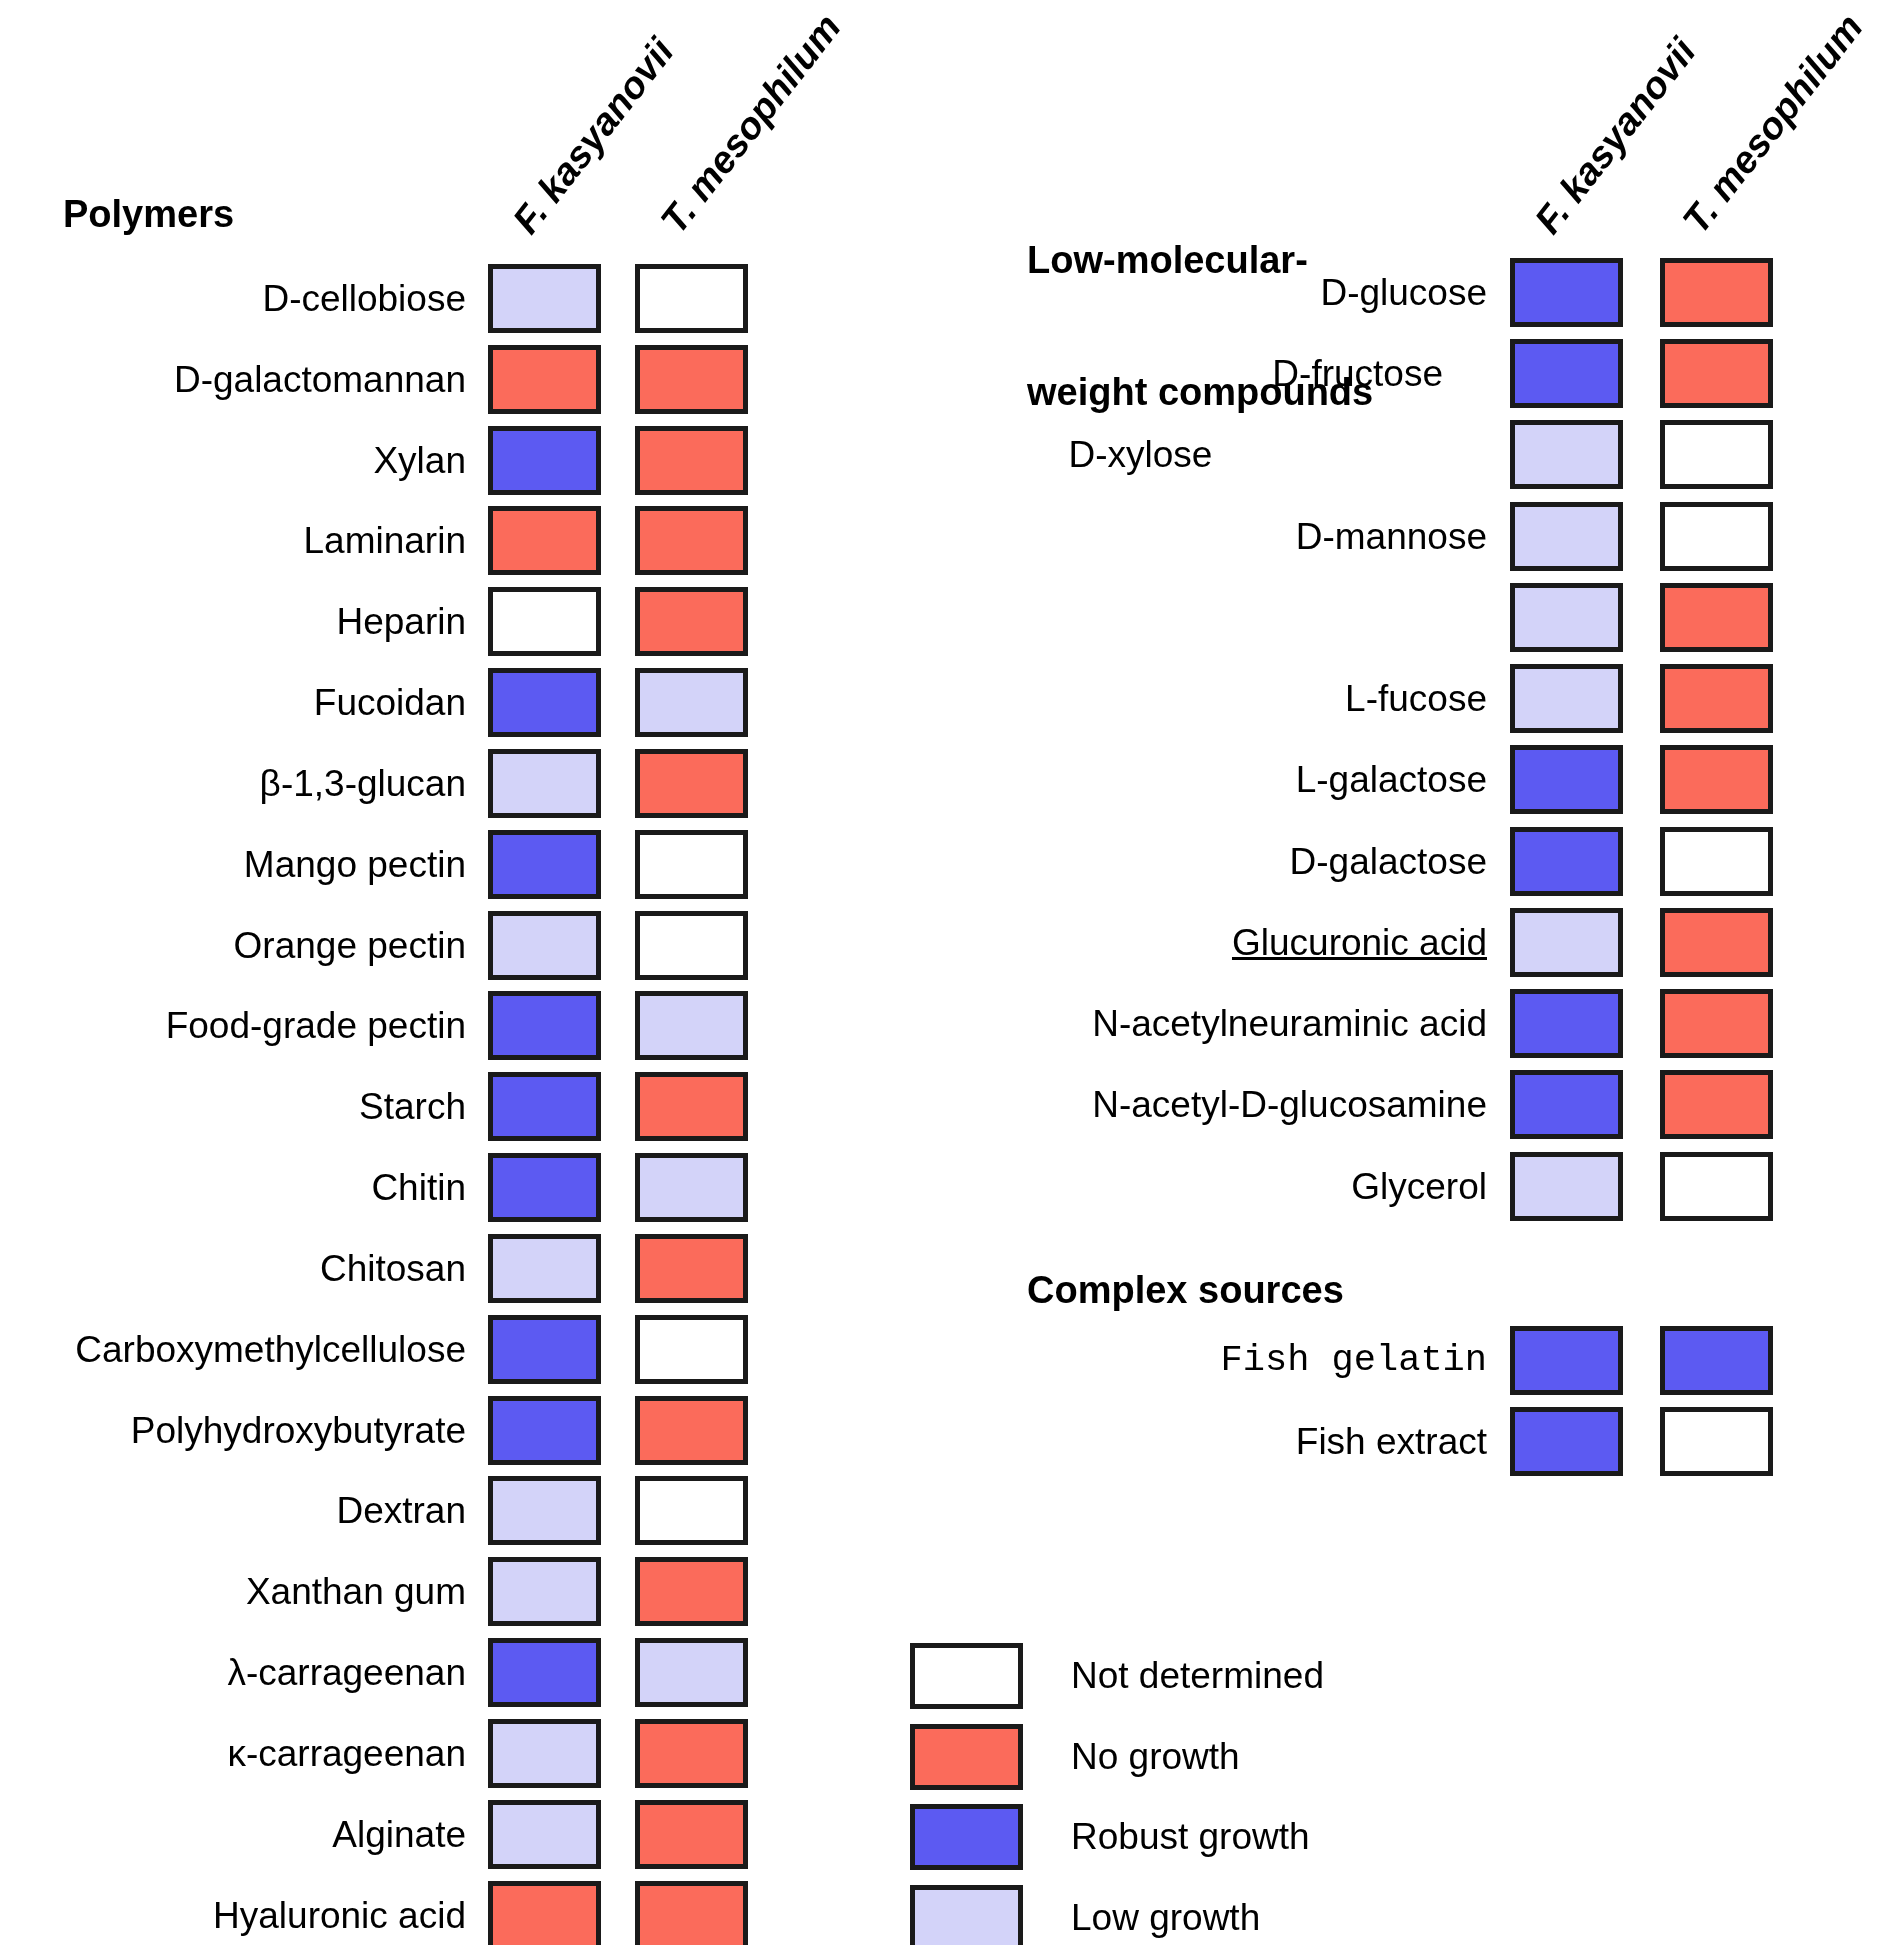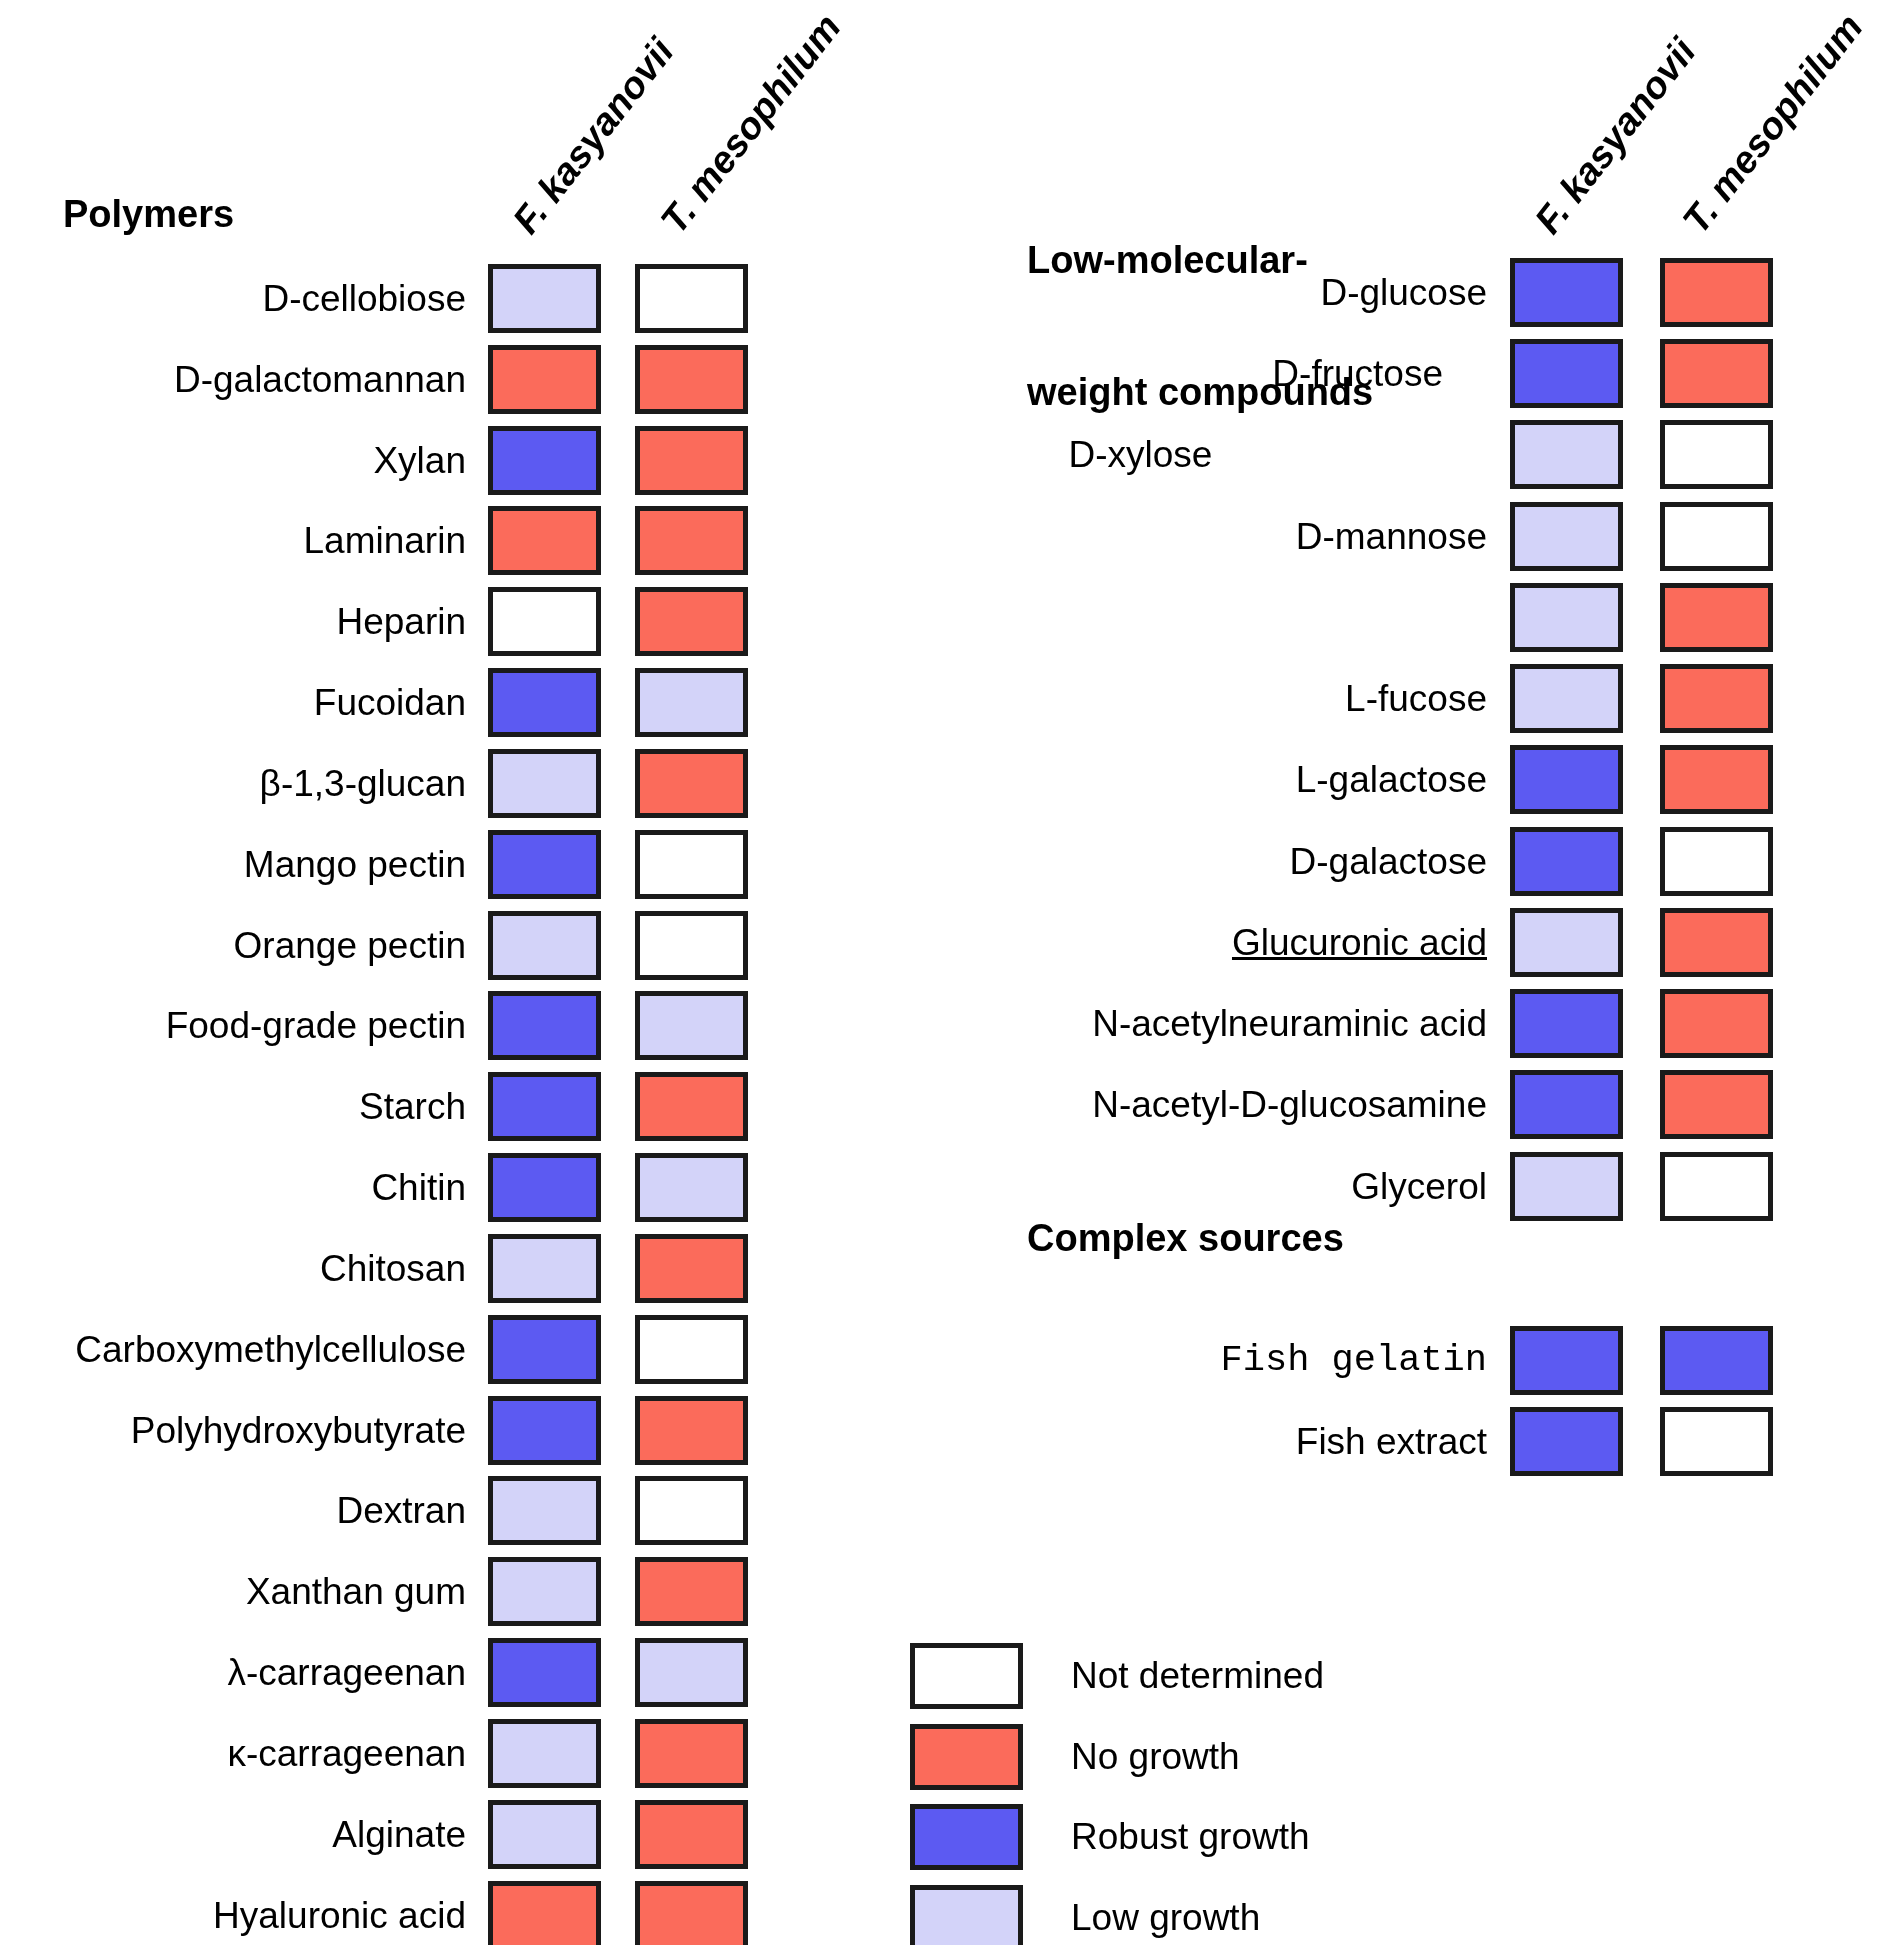--- a/index.html
+++ b/index.html
@@ -18,21 +18,21 @@
 
 <div id="fig">
 
   <div class="section-title" style="left:63px;top:192px;">Polymers</div>
 
   <div class="section-title" style="left:1027px;top:150px;">
     <div>Low-molecular-</div>
     <div>weight compounds</div>
   </div>
 
-  <div class="section-title" style="left:1027px;top:1216px;">Complex sources</div>
+  <div class="section-title" style="left:1027px;top:1268px;">Complex sources</div>
 
   <div class="col-header" style="left:536px;top:202px;">F. kasyanovii</div>
   <div class="col-header" style="left:684px;top:202px;">T. mesophilum</div>
 
   <div class="col-header" style="left:1558px;top:202px;">F. kasyanovii</div>
   <div class="col-header" style="left:1706px;top:202px;">T. mesophilum</div>
 
 <div class="row-label" style="left: -227px; top: 264px;">D-cellobiose</div>
     <div class="cell" style="left: 488px; top: 264px; background: rgb(211, 211, 249);"></div>
     <div class="cell" style="left: 635px; top: 264px; background: rgb(255, 255, 255);"></div>

